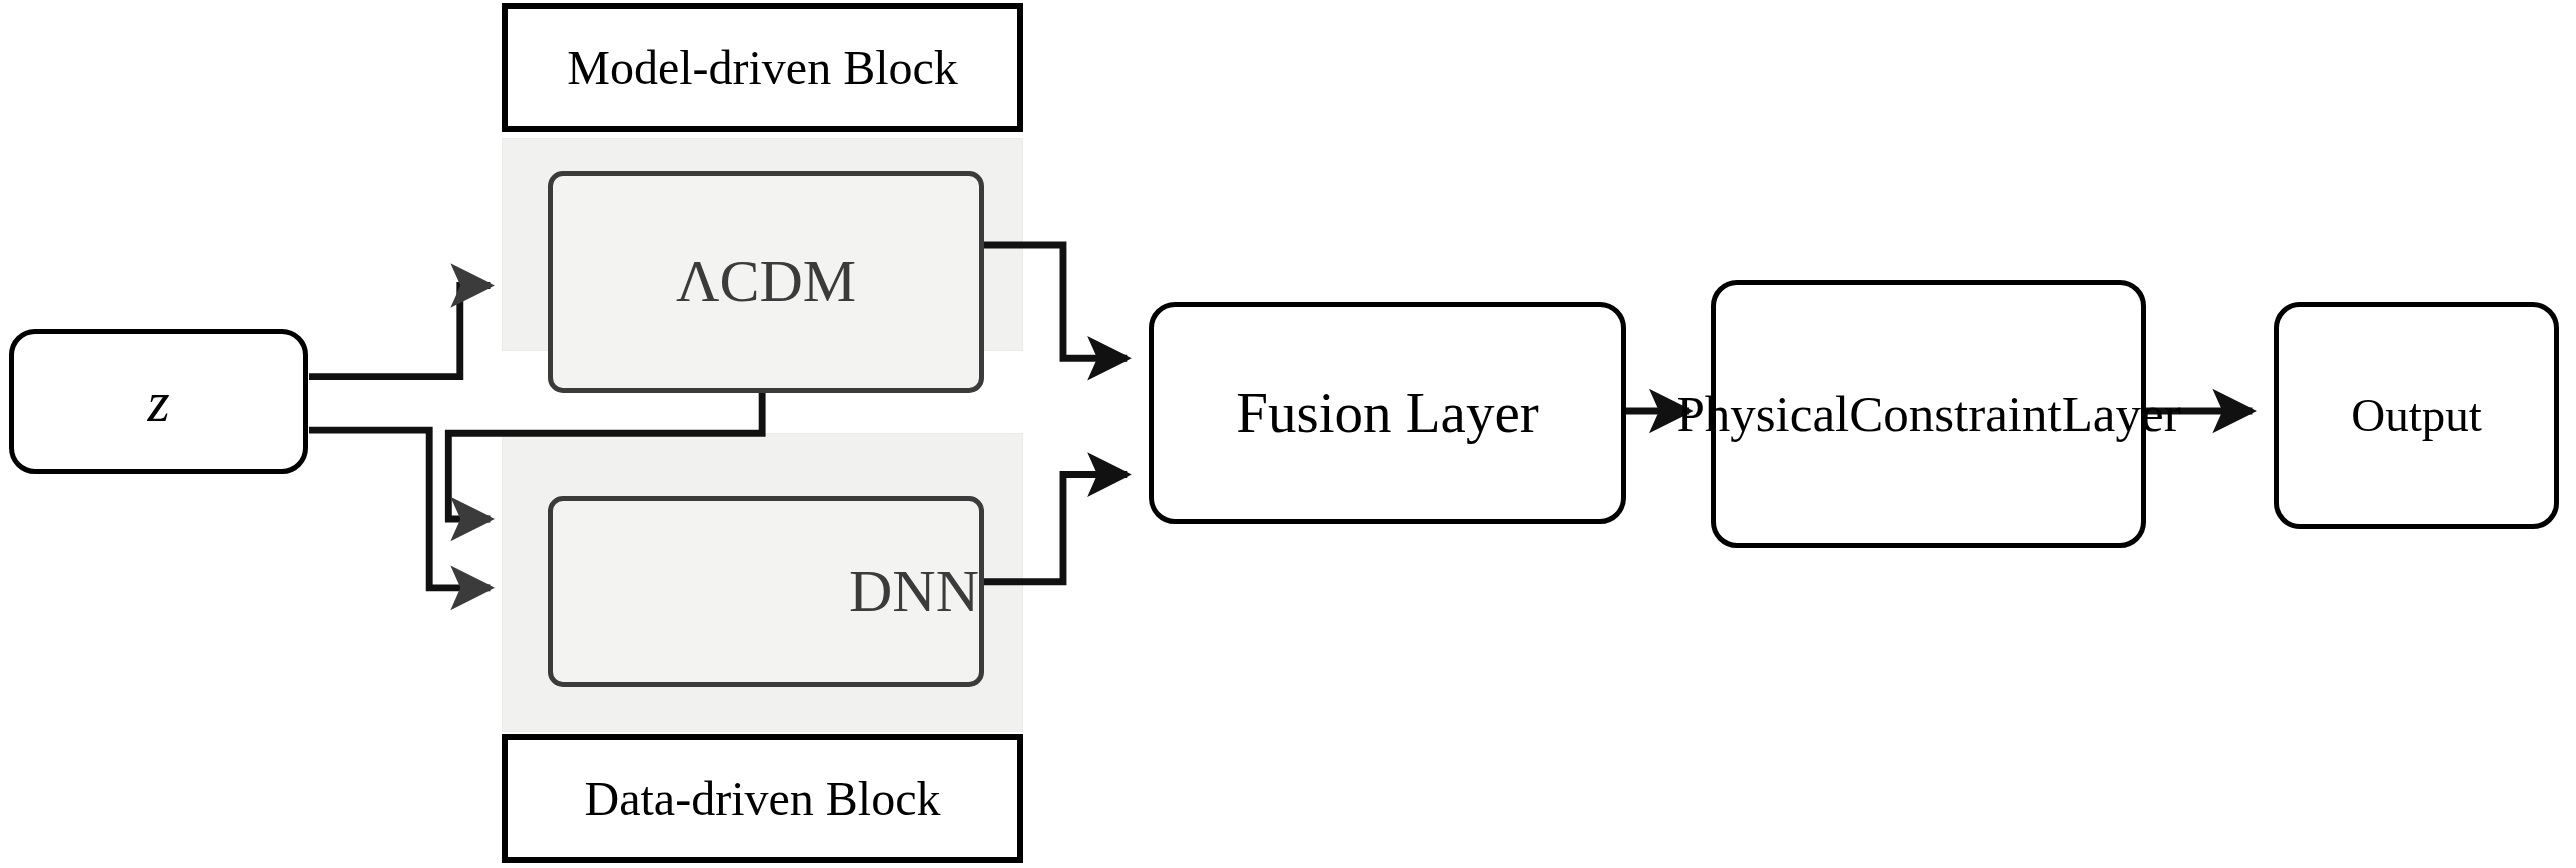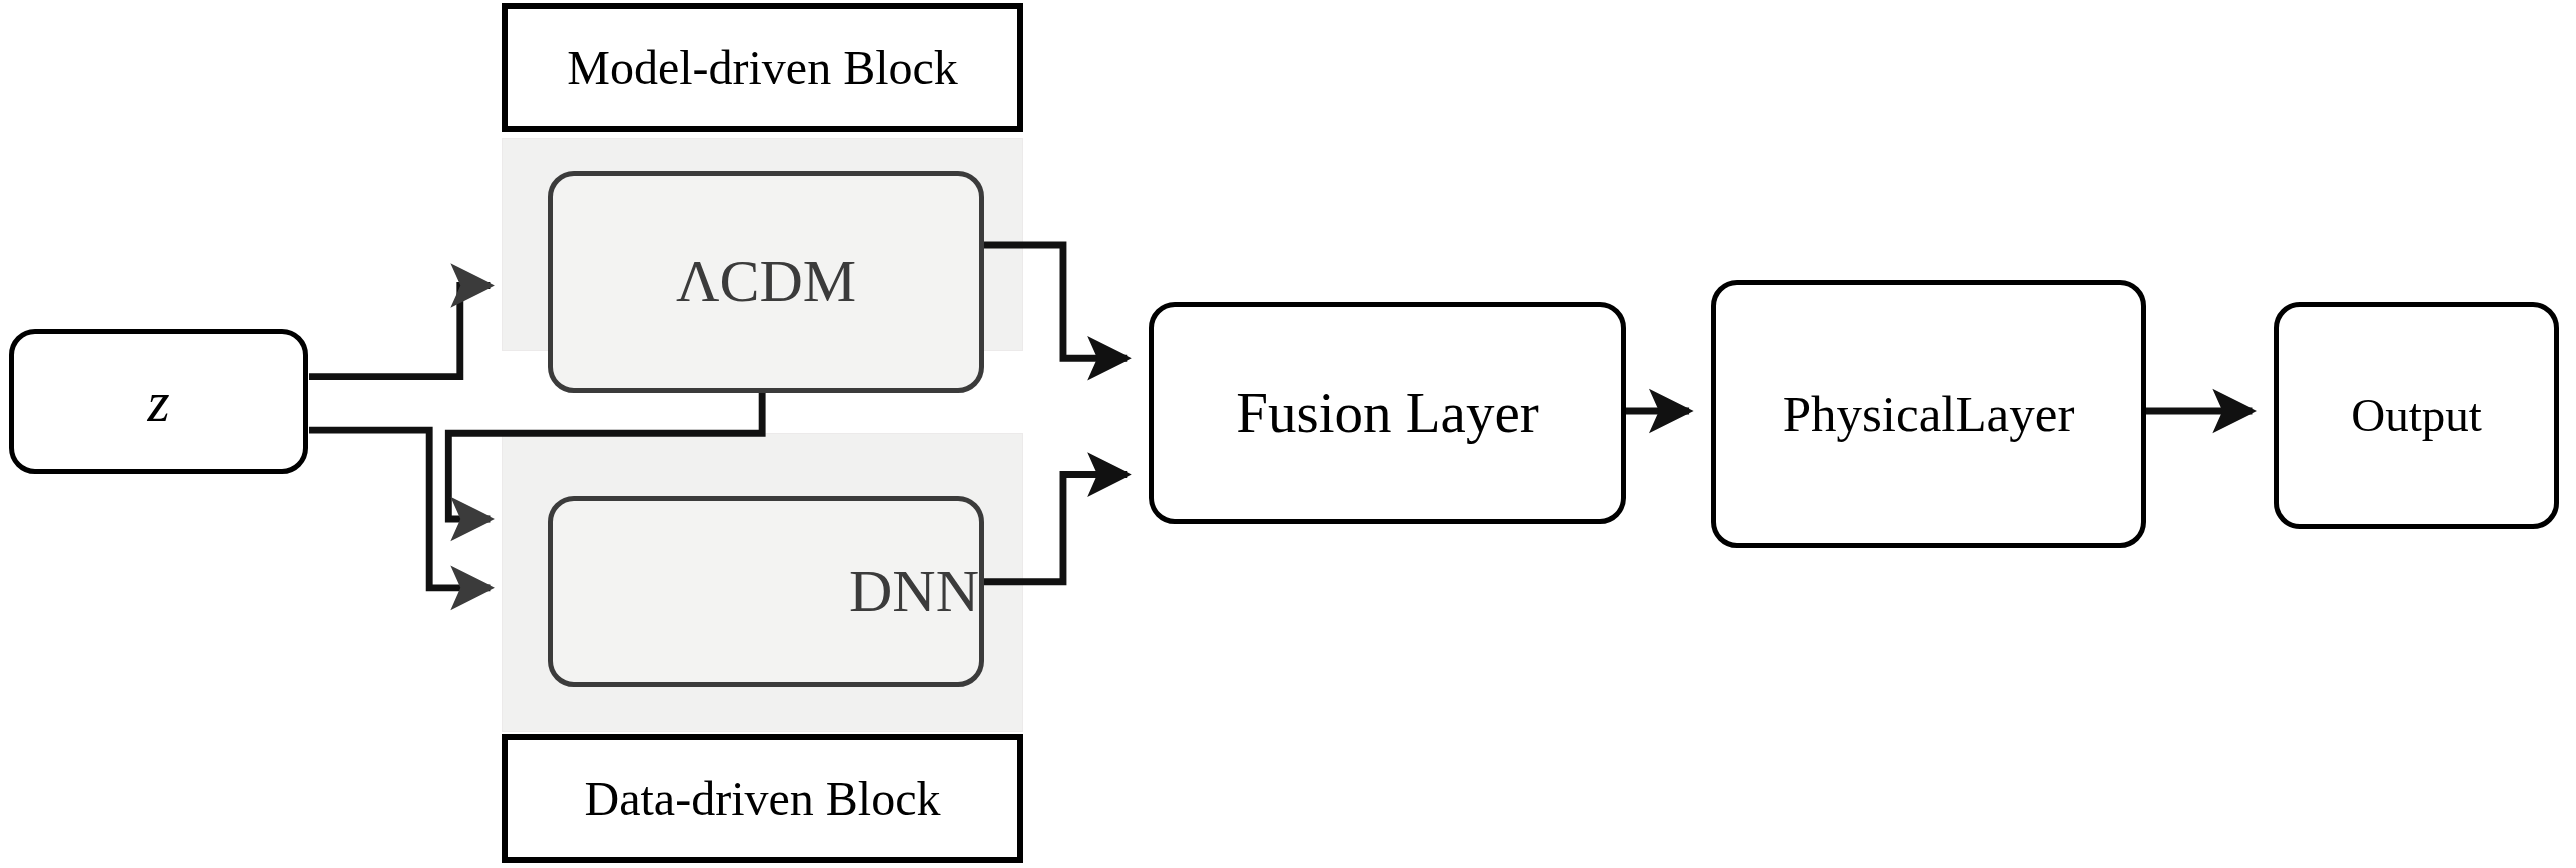--- a/index.html
+++ b/index.html
@@ -39,21 +39,21 @@
     color: #000000;
   }
   .node-hard {
     background: #ffffff;
     border: 5.4px solid #000000;
     border-radius: 26px;
   }
   .node-soft {
     background: #f3f3f2;
     border: 5.4px solid #3b3b3b;
-    border-radius: 26px;
+    border-radius: 15px;
     color: #3b3b3b;
   }
   .label-box {
     position: absolute;
     box-sizing: border-box;
     background: #ffffff;
     border: 6.9px solid #000000;
     display: flex;
     align-items: center;
     justify-content: center;
@@ -119,20 +119,21 @@
   <div class="node node-soft" style="left:548px; top:496px; width:436px; height:191px; font-size:60px;justify-content:flex-end;">
     <span>DNN</span>
   </div>
 
   <div class="node node-hard" style="left:1149px; top:302px; width:477px; height:222px; font-size:57px;">
     <span>Fusion Layer</span>
   </div>
 
   <div class="node node-hard" style="left:1711px; top:280px; width:435px; height:268px; font-size:51px; flex-direction:row;">
     <span>Physical</span>
+    <span>Constraint</span>
     <span>Layer</span>
   </div>
 
   <div class="node node-hard" style="left:2274px; top:302px; width:285px; height:227px; font-size:47px;">
     <span>Output</span>
   </div>
 
 </div>
 
 

